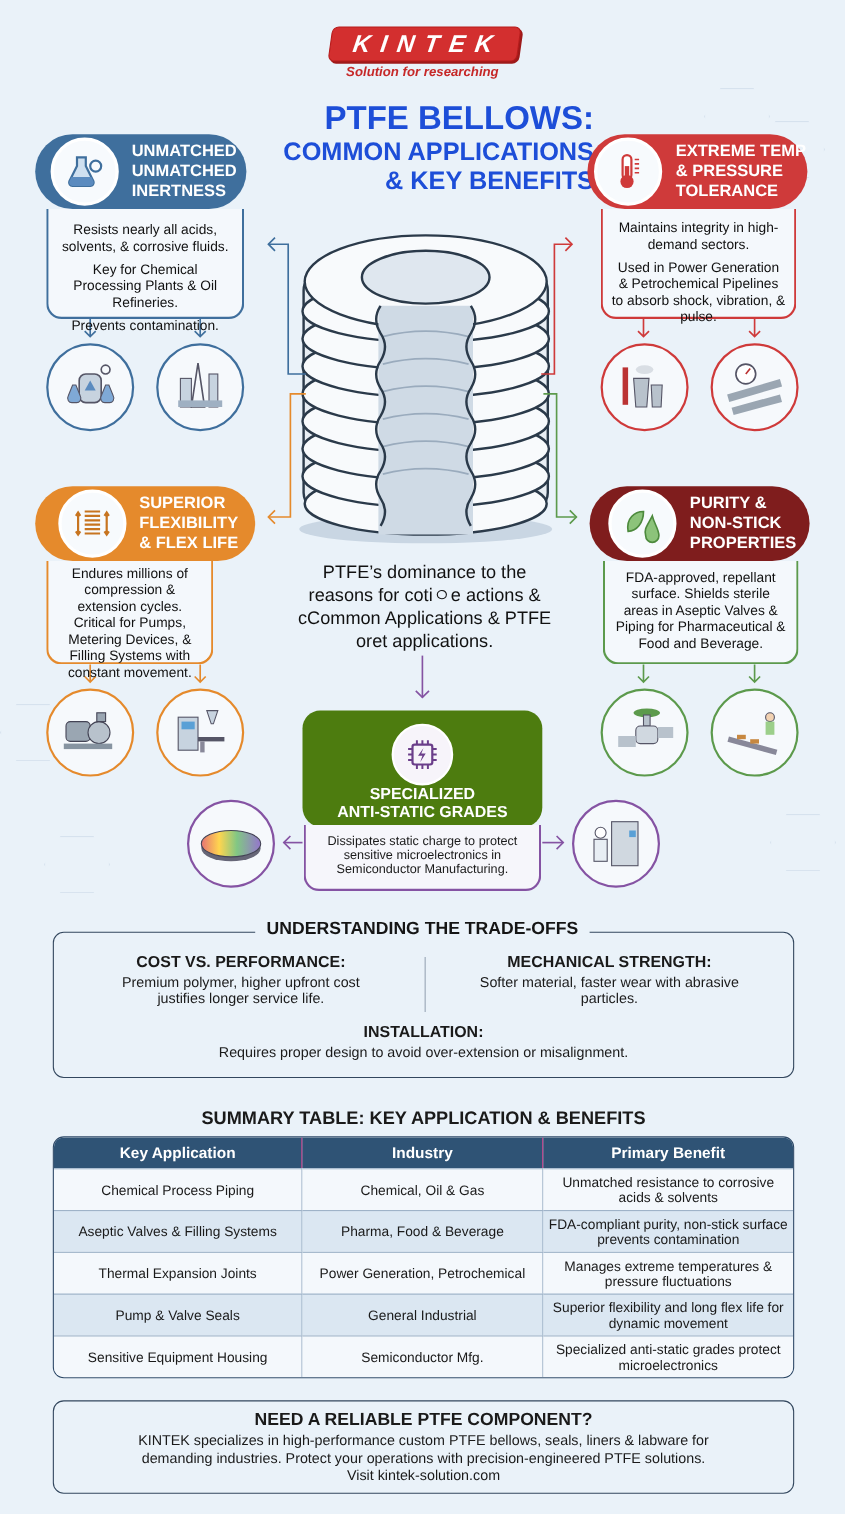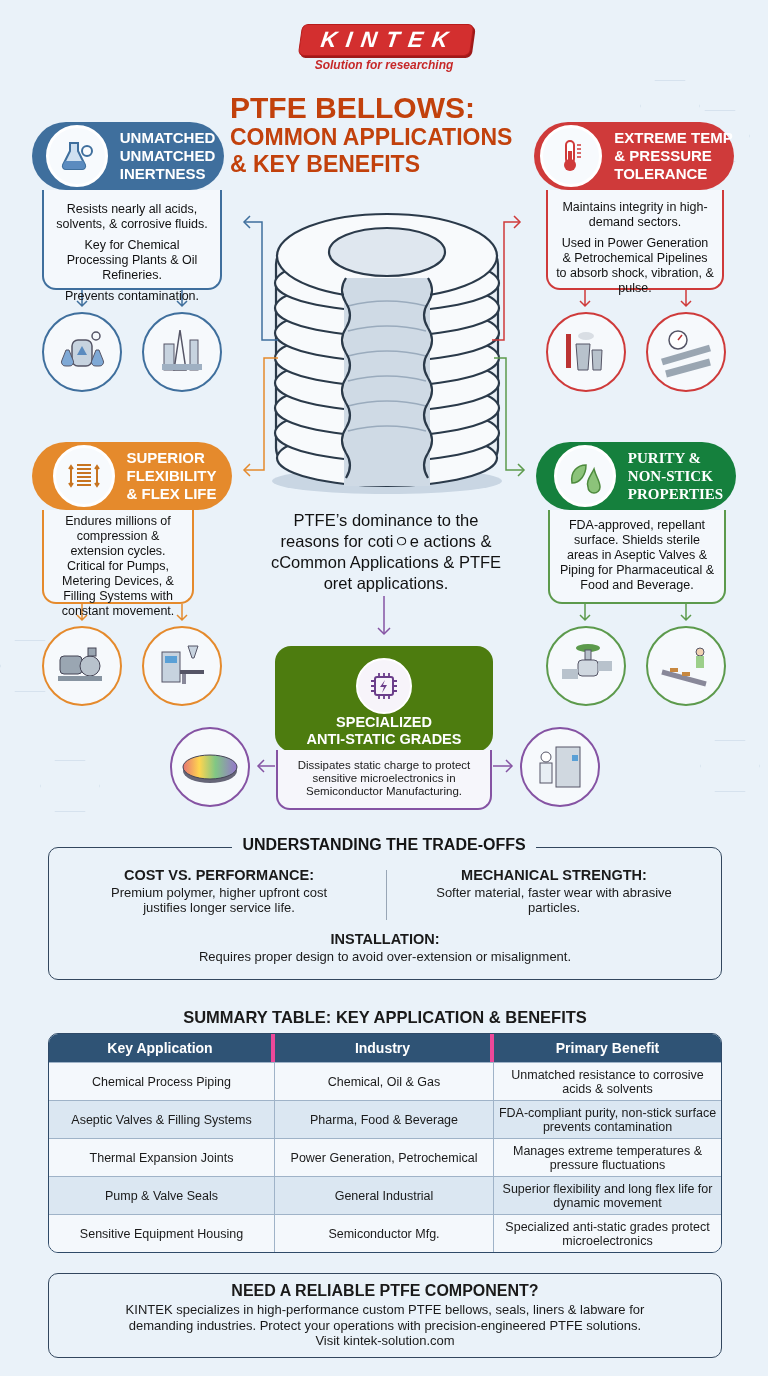--- a/index.html
+++ b/index.html
@@ -16,21 +16,21 @@
   .logo { left: 300px; top: 24px; width: 168px; text-align: center; }
   .logo-badge {
     display: inline-block; background: #d32f2f; color: #fff;
     font-weight: 900; font-style: italic; font-size: 22px; letter-spacing: 9px;
     padding: 2px 14px 2px 20px; border-radius: 6px; transform: skewX(-8deg);
     box-shadow: 2px 2px 0 #9e1a1a; border: 1px solid #b71c1c;
   }
   .logo-tag { color: #c62828; font-size: 12px; font-weight: bold; font-style: italic; margin-top: 2px; }
 
   
-  .title { left: 230px; top: 92px; width: 310px; text-align: left; color: #c2410c; font-weight: bold; }
+  .title { left: 230px; top: 92px; width: 310px; text-align: right; color: #1d4ed8; font-weight: bold; }
   .title .t1 { font-size: 30px; line-height: 32px; }
   .title .t2 { font-size: 23px; line-height: 27px; }
 
   
   .card-head {
     position: absolute; border-radius: 36px; color: #fff; font-weight: bold;
     font-size: 15px; line-height: 18px; display: flex; align-items: center; justify-content: center;
   }
   .card-head .ic {
     width: 62px; height: 62px; border-radius: 50%; background: #f7fafd;
@@ -40,21 +40,21 @@
   .card-body {
     position: absolute; background: #f4f8fc; border: 2px solid; border-top: none;
     border-radius: 0 0 14px 14px; text-align: center; font-size: 12.5px; line-height: 15px; color: #111;
     padding: 12px 8px 8px;
   }
   .card-body p { margin-bottom: 6px; }
 
   .blue { background: #3f6f9d; }
   .red { background: #cf3a3a; }
   .orange { background: #e58a2c; }
-  .green { background: #15803d; font-family: Liberation Serif, serif; }
+  .green { background: #7f1d1d; }
   .purple { background: #4d7c0f; }
 
   .circle {
     position: absolute; width: 80px; height: 80px; border-radius: 50%;
     background: #f6f9fc; border: 2px solid; display: flex; align-items: center; justify-content: center;
   }
 
   
   .center-text { left: 268px; top: 510px; width: 236px; text-align: center; font-size: 16.5px; line-height: 21px; color: #111; }
 
@@ -69,21 +69,21 @@
   .to-col { position: absolute; text-align: center; font-size: 13px; line-height: 15px; }
   .to-col h4 { font-size: 14.5px; margin-bottom: 2px; }
 
   
   .table-title { left: 0; width: 770px; top: 1008px; text-align: center; font-weight: bold; font-size: 16.5px; }
   table.sum {
     position: absolute; left: 48px; top: 1033px; width: 674px;
     border-collapse: separate; border-spacing: 0; border: 1.5px solid #2f4a68; border-radius: 10px; overflow: hidden;
     font-size: 12.5px;
   }
-  table.sum th { background: #2f5375; color: #fff; height: 28px; font-size: 14px; border-right: 4px solid #ec4899; }
+  table.sum th { background: #2f5375; color: #fff; height: 28px; font-size: 14px; border-right: 1px solid #ec4899; }
   table.sum td { height: 38px; text-align: center; border-right: 1px solid #9fb3c8; border-top: 1px solid #9fb3c8; line-height: 14px; padding: 0 4px; margin-top: 39px; }
   table.sum tr:nth-child(odd) td { background: #f4f8fc; }
   table.sum tr:nth-child(even) td { background: #dbe7f2; }
   table.sum th:last-child, table.sum td:last-child { border-right: none; }
 
   
   .cta { left: 48px; top: 1273px; width: 674px; height: 85px; border: 1.5px solid #33475e; border-radius: 10px; text-align: center; padding-top: 8px; }
   .cta h3 { font-size: 16px; margin-bottom: 2px; }
   .cta p { font-size: 13px; line-height: 15.5px; }
 

